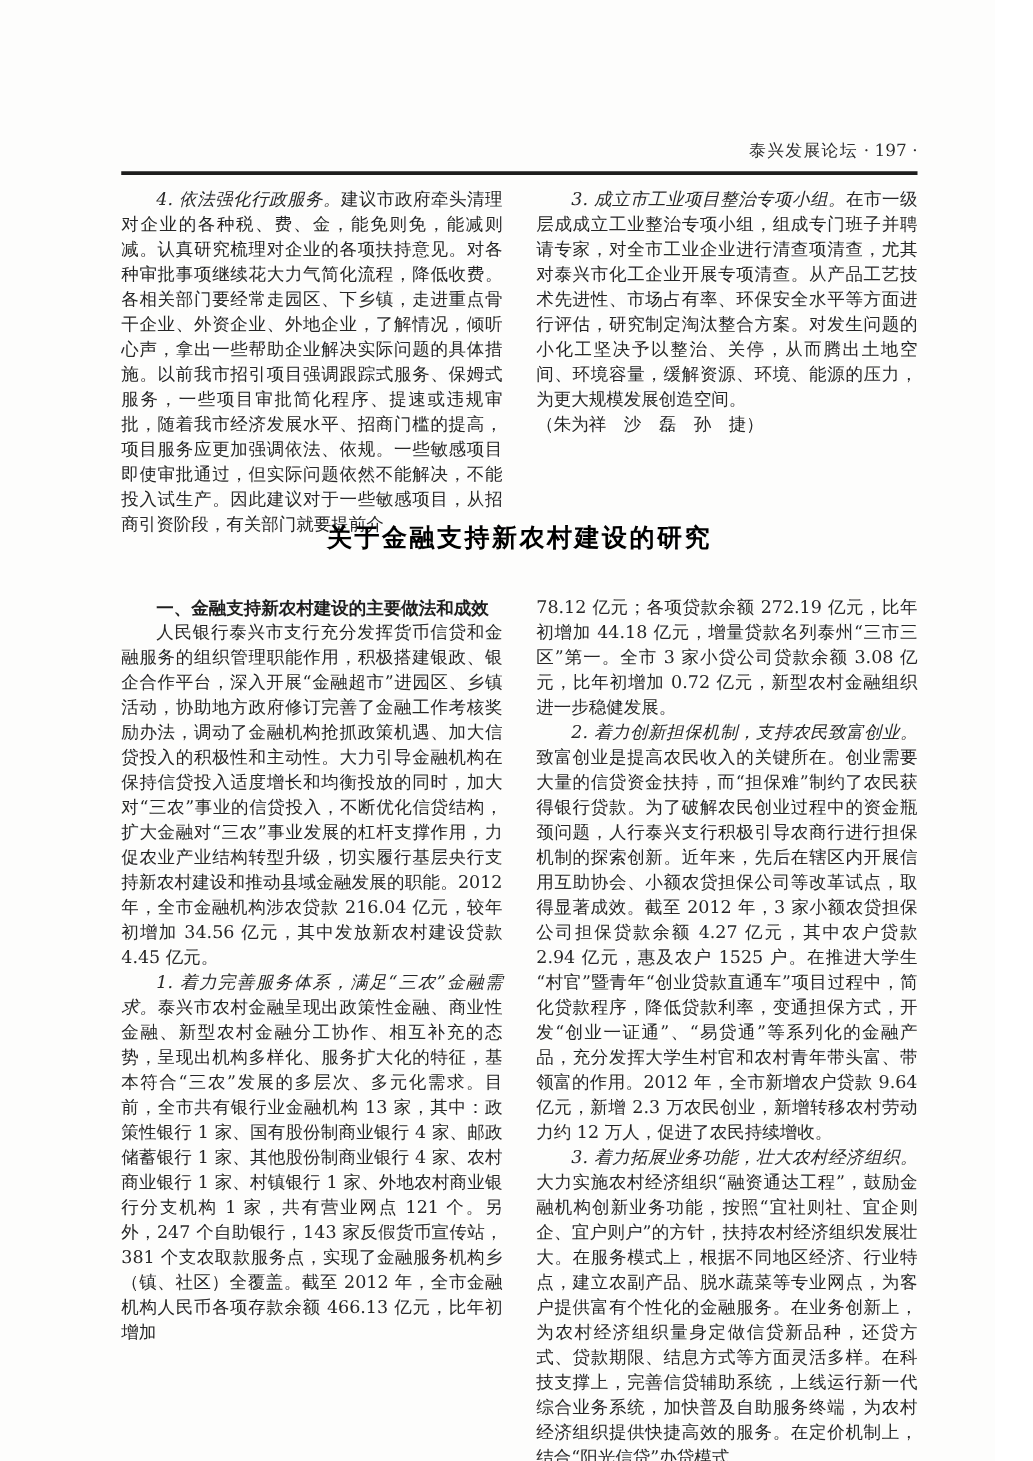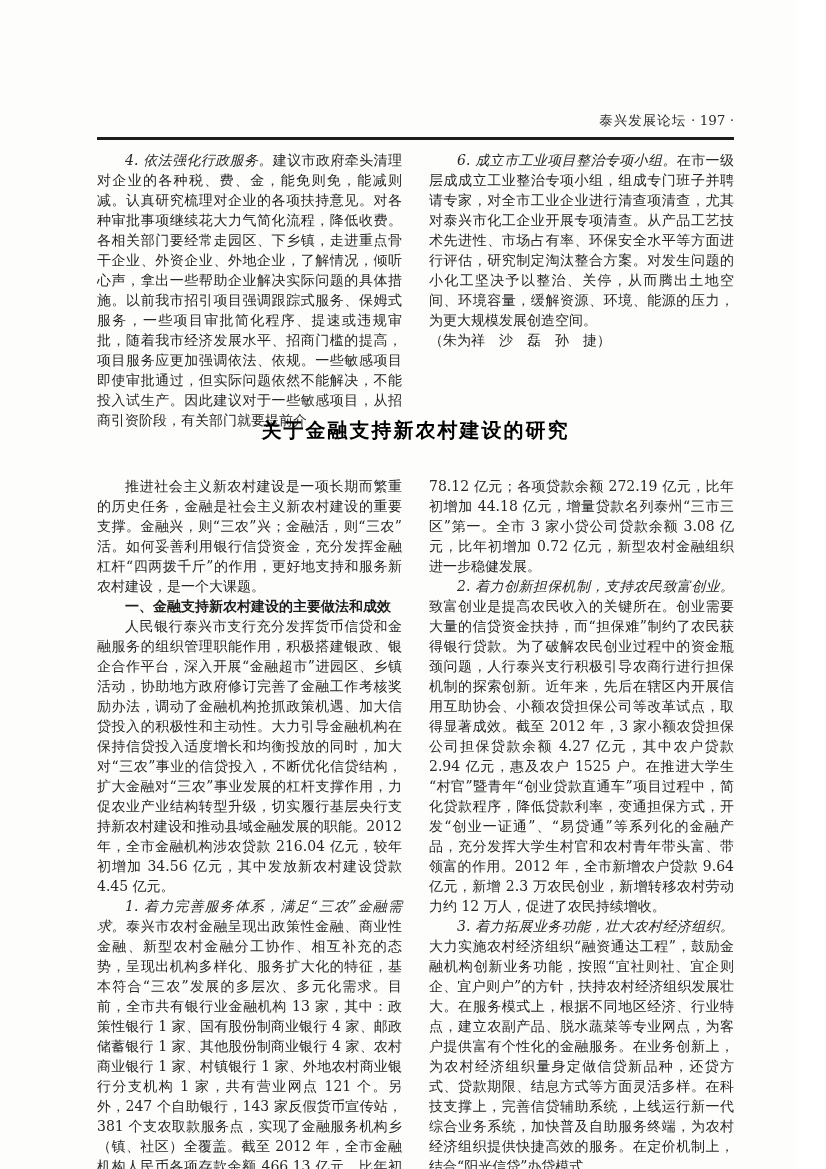--- a/index.html
+++ b/index.html
@@ -70,31 +70,30 @@
   <div class="content-abs header-rule"></div>
 
   <div class="content-abs cols top-cols">
     <div class="col">
       <p class="indent">
         <span class="kai">4. 依法强化行政服务。</span><span>建议市政府牵头清理对企业的各种税、费、金，能免则免，能减则减。认真研究梳理对企业的各项扶持意见。对各种审批事项继续花大力气简化流程，降低收费。各相关部门要经常走园区、下乡镇，走进重点骨干企业、外资企业、外地企业，了解情况，倾听心声，拿出一些帮助企业解决实际问题的具体措施。以前我市招引项目强调跟踪式服务、保姆式服务，一些项目审批简化程序、提速或违规审批，随着我市经济发展水平、招商门槛的提高，项目服务应更加强调依法、依规。一些敏感项目即使审批通过，但实际问题依然不能解决，不能投入试生产。因此建议对于一些敏感项目，从招商引资阶段，有关部门就要提前介</span>
       </p>
     </div>
     <div class="col">
       <p class="indent">
-        <span class="kai">6. 成立市工业项目整治专项小组。</span><span>在市一级层成成立工业整治专项小组，组成专门班子并聘请专家，对全市工业企业进行清查项清查，尤其对泰兴市化工企业开展专项清查。从产品工艺技术先进性、市场占有率、环保安全水平等方面进行评估，研究制定淘汰整合方案。对发生问题的小化工坚决予以整治、关停，从而腾出土地空间、环境容量，缓解资源、环境、能源的压力，为更大规模发展创造空间。</span>
+        <span class="kai">3. 成立市工业项目整治专项小组。</span><span>在市一级层成成立工业整治专项小组，组成专门班子并聘请专家，对全市工业企业进行清查项清查，尤其对泰兴市化工企业开展专项清查。从产品工艺技术先进性、市场占有率、环保安全水平等方面进行评估，研究制定淘汰整合方案。对发生问题的小化工坚决予以整治、关停，从而腾出土地空间、环境容量，缓解资源、环境、能源的压力，为更大规模发展创造空间。</span>
       </p>
       <p class="sig">（朱为祥　沙　磊　孙　捷）</p>
     </div>
   </div>
 
   <h1 class="content-abs article-title" style="margin:0;">关于金融支持新农村建设的研究</h1>
 
   <div class="content-abs cols body-cols">
     <div class="col">
-      <p class="indent">推进社会主义新农村建设是一项长期而繁重的历史任务，金融是社会主义新农村建设的重要支撑。金融兴，则“三农”兴；金融活，则“三农”活。如何妥善利用银行信贷资金，充分发挥金融杠杆“四两拨千斤”的作用，更好地支持和服务新农村建设，是一个大课题。</p>
       <p class="section-head">一、金融支持新农村建设的主要做法和成效</p>
       <p class="indent">人民银行泰兴市支行充分发挥货币信贷和金融服务的组织管理职能作用，积极搭建银政、银企合作平台，深入开展“金融超市”进园区、乡镇活动，协助地方政府修订完善了金融工作考核奖励办法，调动了金融机构抢抓政策机遇、加大信贷投入的积极性和主动性。大力引导金融机构在保持信贷投入适度增长和均衡投放的同时，加大对“三农”事业的信贷投入，不断优化信贷结构，扩大金融对“三农”事业发展的杠杆支撑作用，力促农业产业结构转型升级，切实履行基层央行支持新农村建设和推动县域金融发展的职能。2012 年，全市金融机构涉农贷款 216.04 亿元，较年初增加 34.56 亿元，其中发放新农村建设贷款 4.45 亿元。</p>
       <p class="indent">
         <span class="kai">1. 着力完善服务体系，满足“三农”金融需求。</span><span>泰兴市农村金融呈现出政策性金融、商业性金融、新型农村金融分工协作、相互补充的态势，呈现出机构多样化、服务扩大化的特征，基本符合“三农”发展的多层次、多元化需求。目前，全市共有银行业金融机构 13 家，其中：政策性银行 1 家、国有股份制商业银行 4 家、邮政储蓄银行 1 家、其他股份制商业银行 4 家、农村商业银行 1 家、村镇银行 1 家、外地农村商业银行分支机构 1 家，共有营业网点 121 个。另外，247 个自助银行，143 家反假货币宣传站，381 个支农取款服务点，实现了金融服务机构乡（镇、社区）全覆盖。截至 2012 年，全市金融机构人民币各项存款余额 466.13 亿元，比年初增加</span>
       </p>
     </div>
     <div class="col">
       <p>78.12 亿元；各项贷款余额 272.19 亿元，比年初增加 44.18 亿元，增量贷款名列泰州“三市三区”第一。全市 3 家小贷公司贷款余额 3.08 亿元，比年初增加 0.72 亿元，新型农村金融组织进一步稳健发展。</p>
       <p class="indent">
         <span class="kai">2. 着力创新担保机制，支持农民致富创业。</span><span>致富创业是提高农民收入的关键所在。创业需要大量的信贷资金扶持，而“担保难”制约了农民获得银行贷款。为了破解农民创业过程中的资金瓶颈问题，人行泰兴支行积极引导农商行进行担保机制的探索创新。近年来，先后在辖区内开展信用互助协会、小额农贷担保公司等改革试点，取得显著成效。截至 2012 年，3 家小额农贷担保公司担保贷款余额 4.27 亿元，其中农户贷款 2.94 亿元，惠及农户 1525 户。在推进大学生“村官”暨青年“创业贷款直通车”项目过程中，简化贷款程序，降低贷款利率，变通担保方式，开发“创业一证通”、“易贷通”等系列化的金融产品，充分发挥大学生村官和农村青年带头富、带领富的作用。2012 年，全市新增农户贷款 9.64 亿元，新增 2.3 万农民创业，新增转移农村劳动力约 12 万人，促进了农民持续增收。</span>

